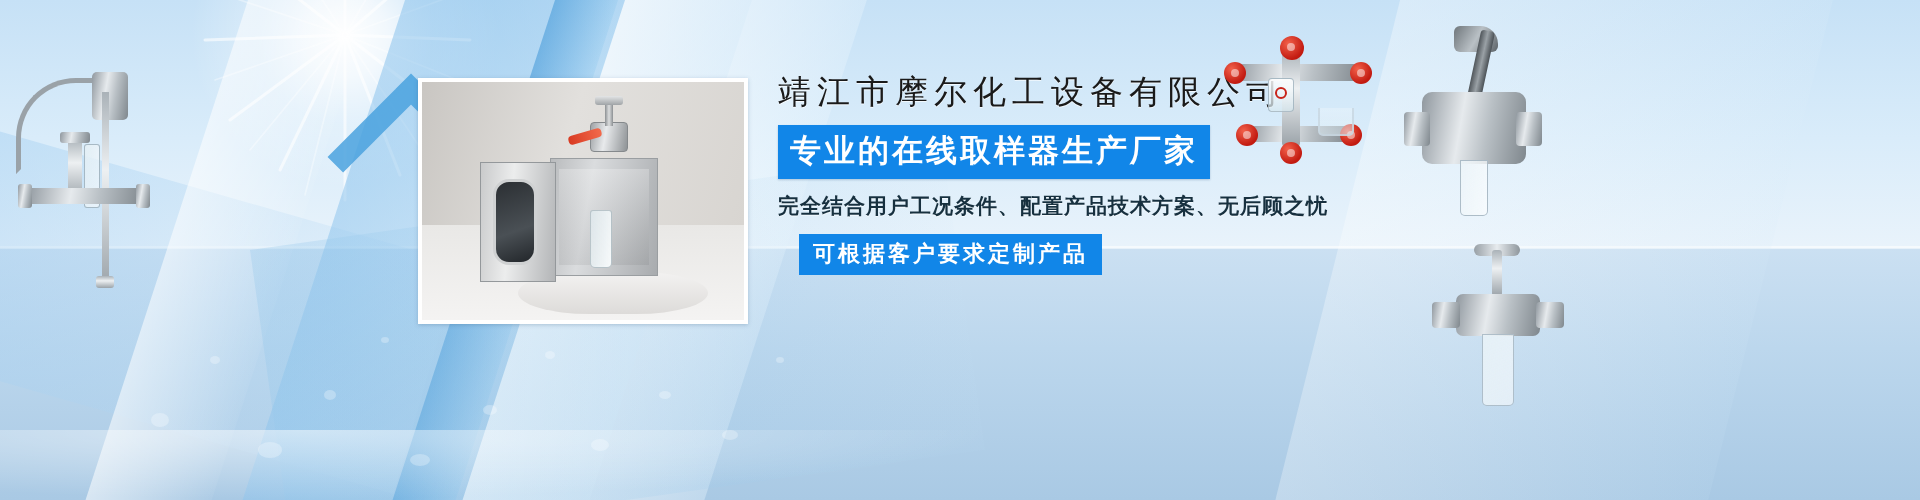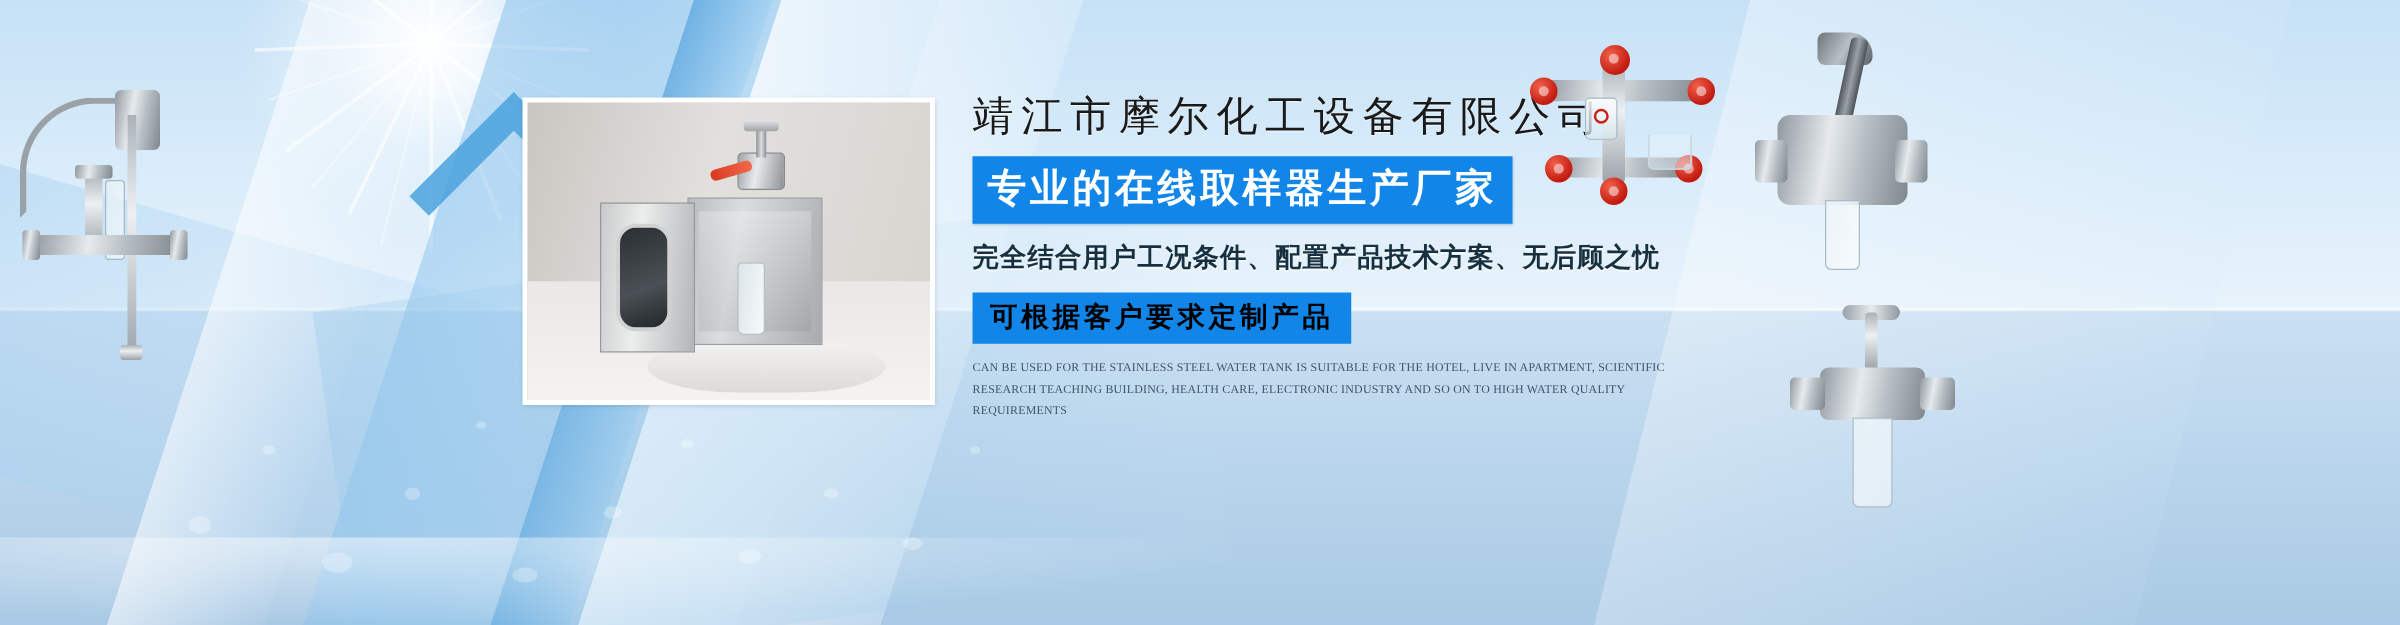--- a/index.html
+++ b/index.html
@@ -109,42 +109,42 @@
   .pbottle { position:absolute; left:168px; top:128px; width:22px; height:58px;
             border-radius:3px 3px 5px 5px;
             background:linear-gradient(100deg,rgba(222,232,236,.85),rgba(250,253,254,.95));
             border:1px solid rgba(170,184,190,.8); }
   .pbase { position:absolute; left:96px; bottom:6px; width:190px; height:42px;
             border-radius:50%/28px; background:linear-gradient(180deg,#f3f2f1,#dddbd9); }
 
   
   #copy { position:absolute; left:778px; top:74px; width:620px; }
   #company {
-    font-family:Liberation Serif, serif;
+    font-family:Liberation Mono, monospace;
     font-size:33px; letter-spacing:6px; color:#1a1a1a;
     white-space:nowrap; line-height:1.25;
     text-shadow:0 1px 0 rgba(255,255,255,.7);
   }
   #headline {
     display:inline-block; margin-top:10px;
     background:#1186e8; color:#fff;
     font-size:31px; font-weight:bold; letter-spacing:3px;
     padding:5px 12px 7px; white-space:nowrap;
     box-shadow:0 1px 2px rgba(20,70,120,.25);
   }
   #subline {
     margin-top:13px; font-size:21px; color:#17303f; letter-spacing:1px;
     white-space:nowrap; font-weight:bold;
     text-shadow:0 1px 0 rgba(255,255,255,.6);
   }
   #tagline {
     display:inline-block; margin-top:14px;
-    background:#1186e8; color:#000000;
+    background:#1186e8; color:#ffffff;
     font-size:22px; font-weight:bold; letter-spacing:3px;
-    padding:5px 14px 6px; white-space:nowrap;
+    padding:5px 14px 6px; white-space:nowrap;margin-left:21px;
   }
   #enblurb {
     margin-top:12px; width:600px;
     font-family:"Liberation Serif", serif;
     font-size:9.5px; line-height:1.75; letter-spacing:.2px;
     color:#3f5666; text-transform:uppercase;
   }
 
   
   #watermark {
@@ -319,21 +319,20 @@
       </div>
       <div class="phandle"></div>
     </div>
   </div>
 
   <div id="copy">
     <div id="company">靖江市摩尔化工设备有限公司</div>
     <div><span id="headline">专业的在线取样器生产厂家</span></div>
     <div id="subline">完全结合用户工况条件、配置产品技术方案、无后顾之忧</div>
     <div><span id="tagline">可根据客户要求定制产品</span></div>
-    <div id="enblurb">CAN BE USED FOR THE STAINLESS STEEL WATER TANK IS SUITABLE FOR THE HOTEL, LIVE IN APARTMENT, SCIENTIFIC RESEARCH TEACHING BUILDING, HEALTH CARE, ELECTRONIC INDUSTRY AND SO ON TO HIGH WATER QUALITY REQUIREMENTS</div>
   </div>
 
 
   <div class="equip" id="crossTree">
     <div class="hbar metal"></div>
     <div class="hbar2 metal"></div>
     <div class="vbar metal-v"></div>
     <div class="wheel red" style="left:6px;top:20px;"></div>
     <div class="wheel red" style="left:132px;top:20px;"></div>
     <div class="wheel red" style="left:18px;top:82px;"></div>

